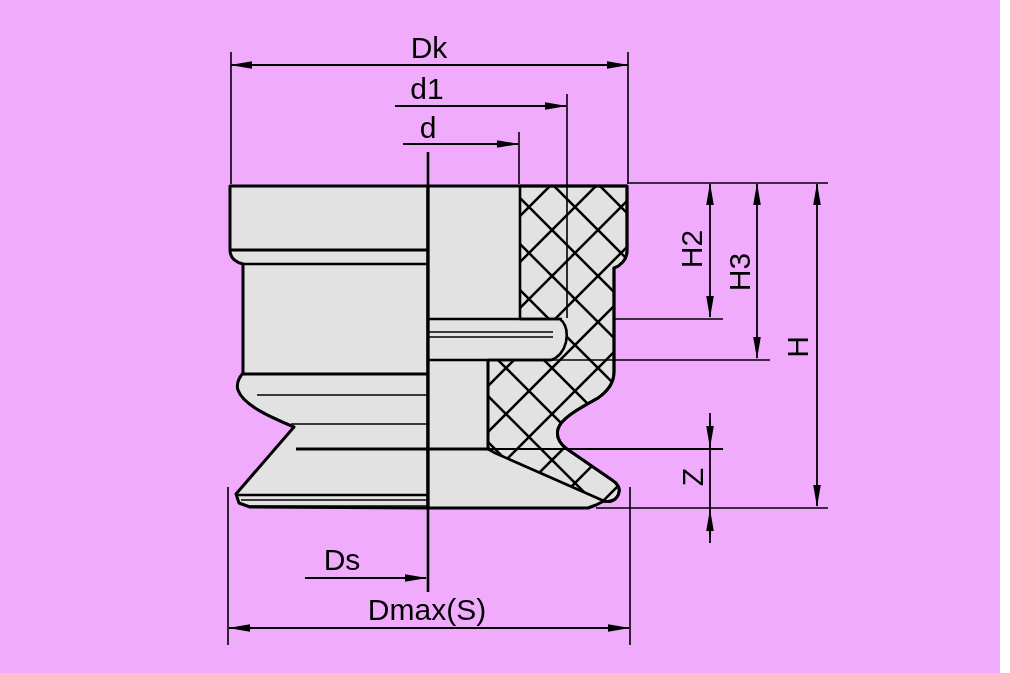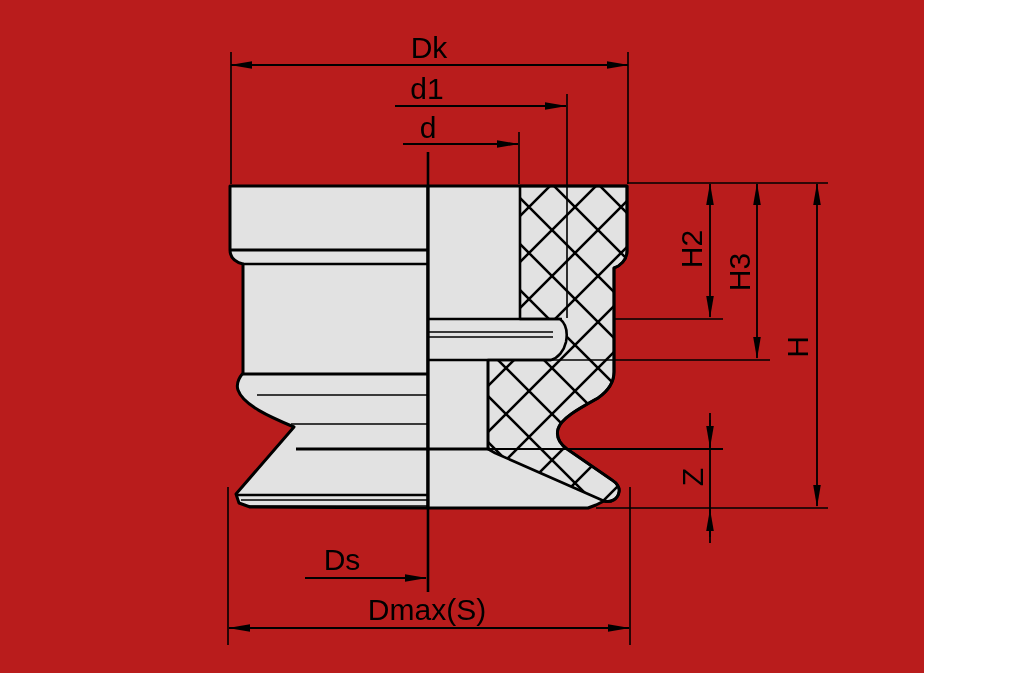--- a/index.html
+++ b/index.html
@@ -3,23 +3,23 @@
 <meta charset="utf-8">
 <style>
   html, body {
     margin: 0;
     padding: 0;
     background: #ffffff;
     font-family: "Liberation Sans", sans-serif;
   }
   .stage {
     position: relative;
-    width: 924px;
+    width: 1000px;
     height: 673px;
-    background: #b91c1c;
+    background: #f0abfc;
     overflow: hidden;
   }
   svg { display: block; }
   text {
     font-family: "Liberation Sans", sans-serif;
     font-size: 30px;
     fill: #000000;
   }
 </style>
 </head>

